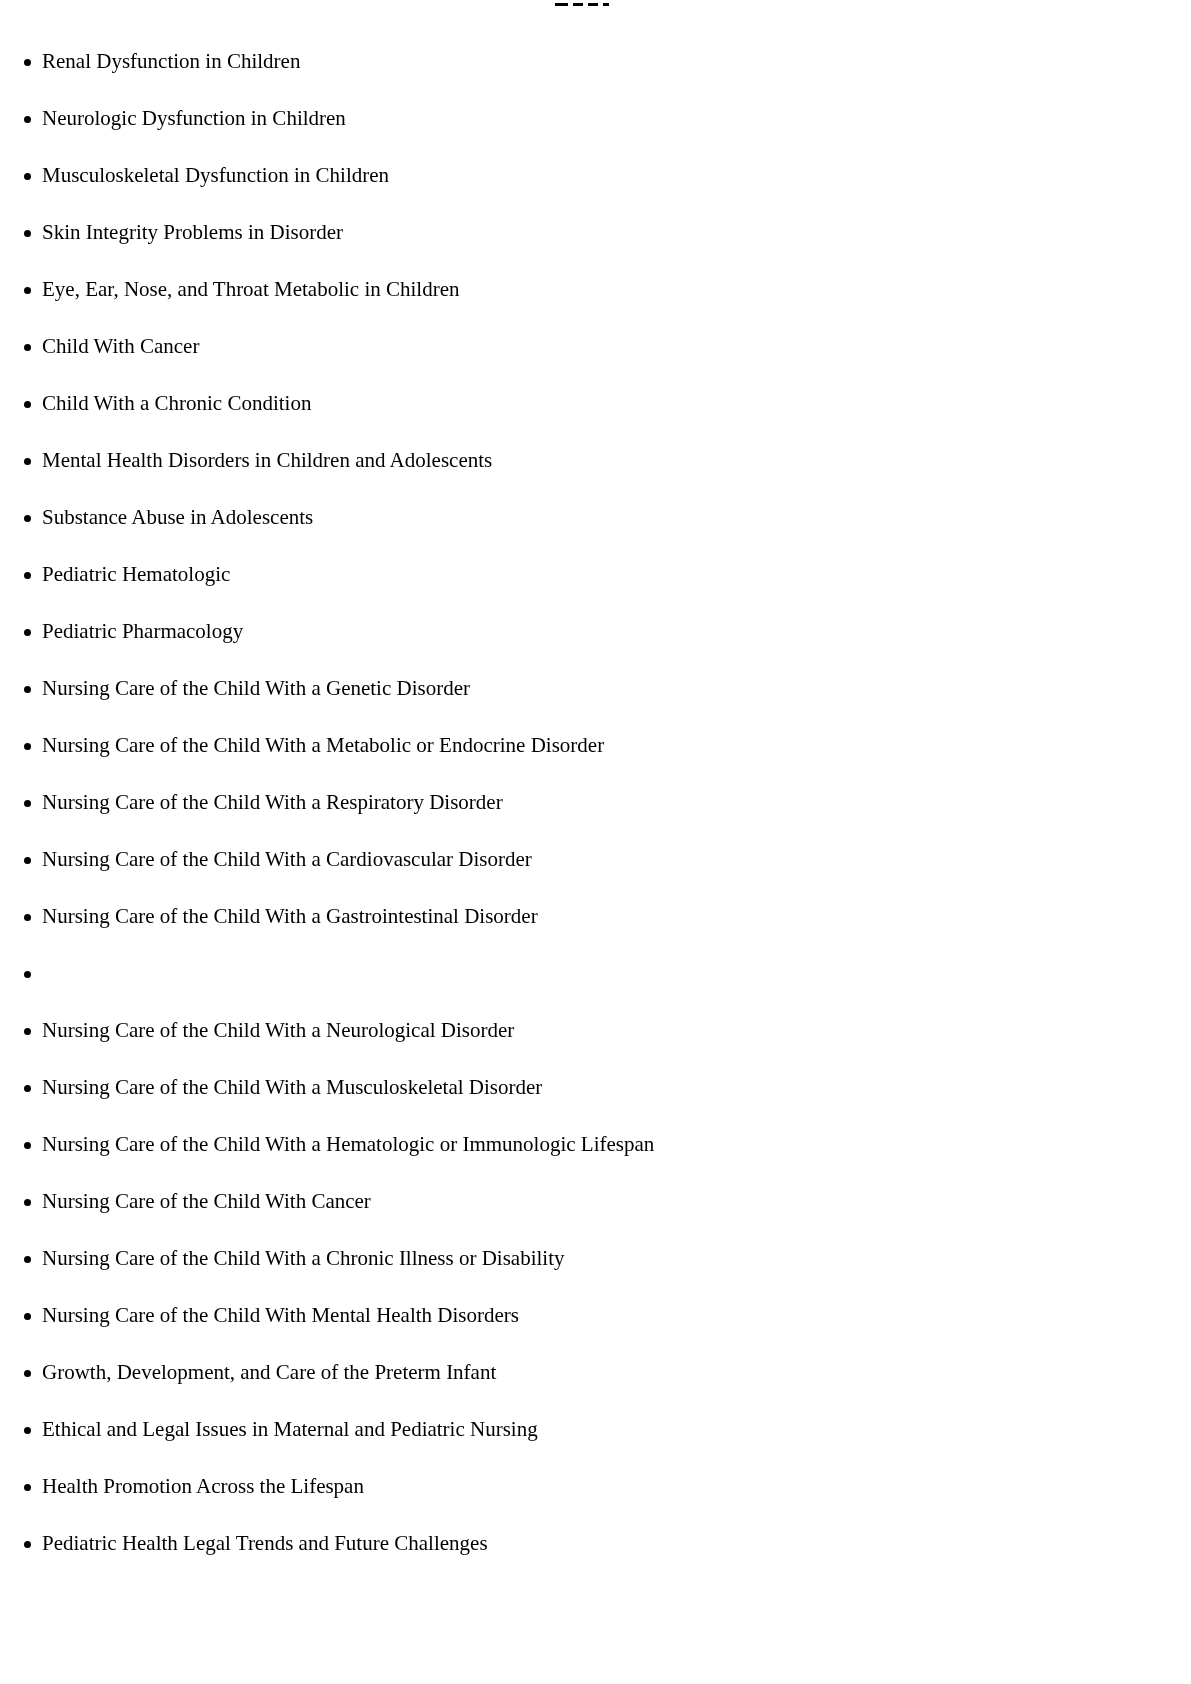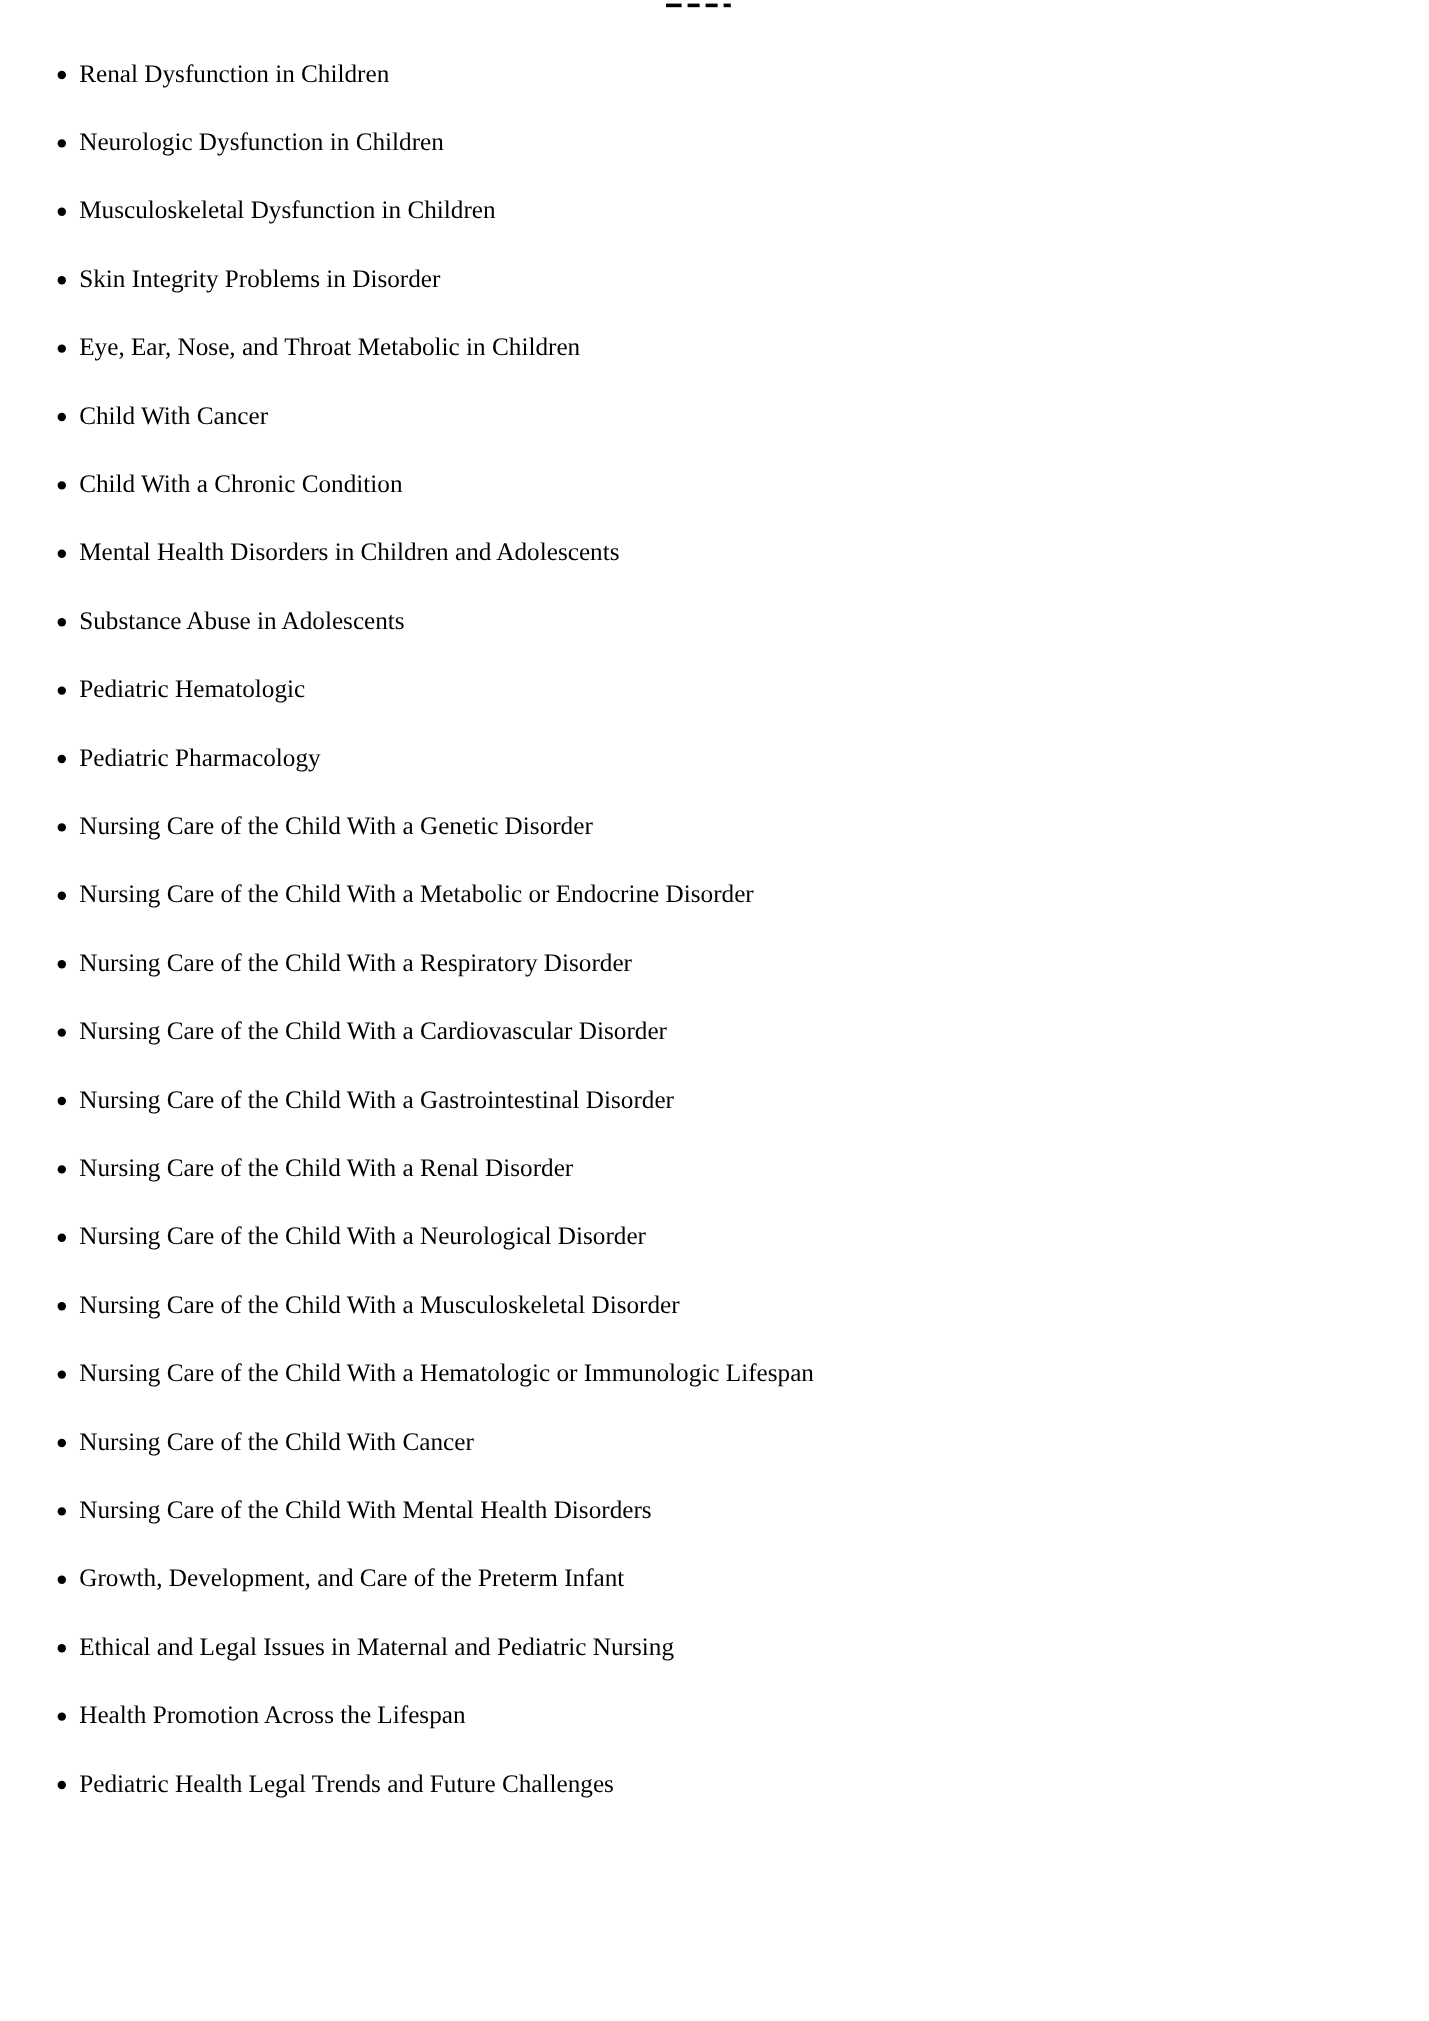--- a/index.html
+++ b/index.html
@@ -39,21 +39,21 @@
     left: 0;
     right: 0;
     margin: 0;
     padding: 0;
     list-style: none;
   }
   .topic-item {
     height: 57px;
     display: flex;
     align-items: center;
-    padding-left: 48px;
+    padding-left: 24px;
   }
   .bullet {
     flex: 0 0 auto;
     width: 7px;
     height: 7px;
     border-radius: 50%;
     background: #000000;
     margin-right: 11px;
     margin-top: 1px;
   }
@@ -135,37 +135,40 @@
     <li class="topic-item">
     <span class="bullet"></span>
     <span class="topic-text">Nursing Care of the Child With a Cardiovascular Disorder</span>
   </li>
     <li class="topic-item">
     <span class="bullet"></span>
     <span class="topic-text">Nursing Care of the Child With a Gastrointestinal Disorder</span>
   </li>
     <li class="topic-item">
     <span class="bullet"></span>
-    <span class="topic-text">Nursing Care of the Child With a Renal Disorder</span>
   </li>
     <li class="topic-item">
     <span class="bullet"></span>
     <span class="topic-text">Nursing Care of the Child With a Neurological Disorder</span>
   </li>
     <li class="topic-item">
     <span class="bullet"></span>
     <span class="topic-text">Nursing Care of the Child With a Musculoskeletal Disorder</span>
   </li>
     <li class="topic-item">
     <span class="bullet"></span>
     <span class="topic-text">Nursing Care of the Child With a Hematologic or Immunologic Lifespan</span>
   </li>
     <li class="topic-item">
     <span class="bullet"></span>
     <span class="topic-text">Nursing Care of the Child With Cancer</span>
+  </li>
+    <li class="topic-item">
+    <span class="bullet"></span>
+    <span class="topic-text">Nursing Care of the Child With a Chronic Illness or Disability</span>
   </li>
     <li class="topic-item">
     <span class="bullet"></span>
     <span class="topic-text">Nursing Care of the Child With Mental Health Disorders</span>
   </li>
     <li class="topic-item">
     <span class="bullet"></span>
     <span class="topic-text">Growth, Development, and Care of the Preterm Infant</span>
   </li>
     <li class="topic-item">

